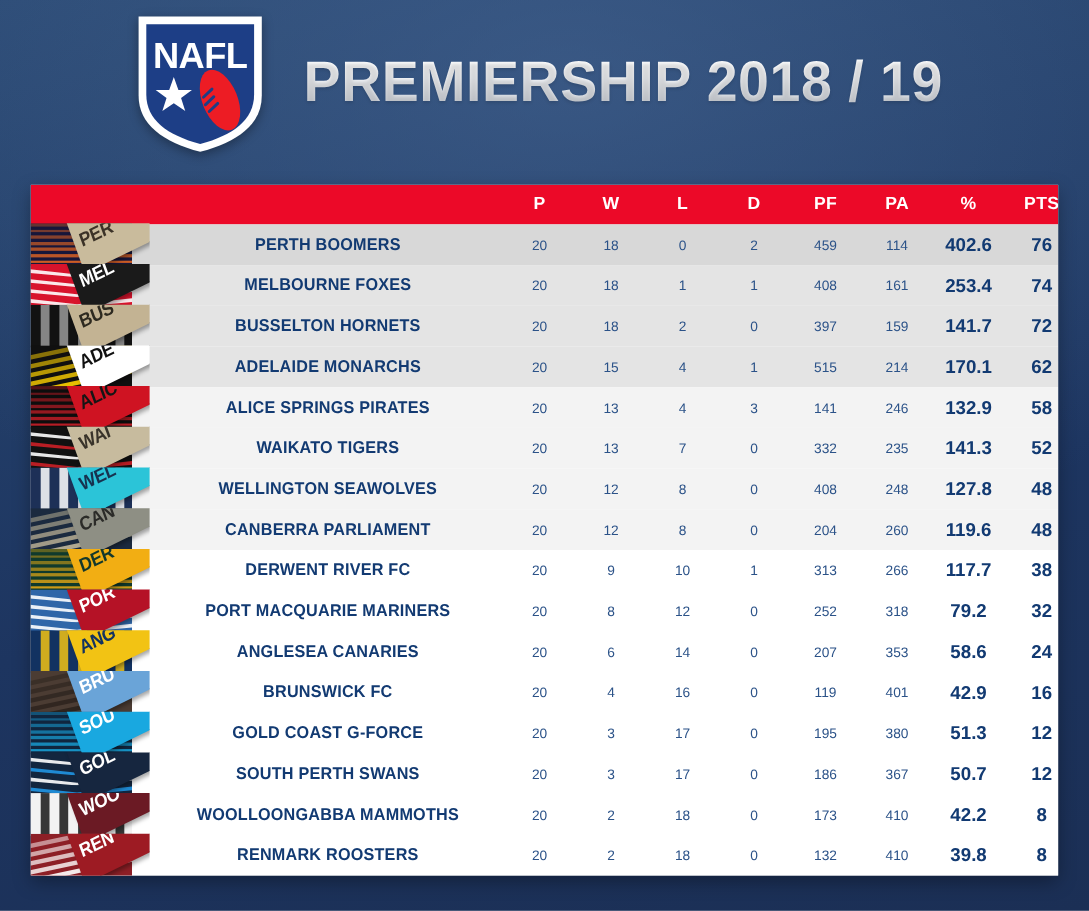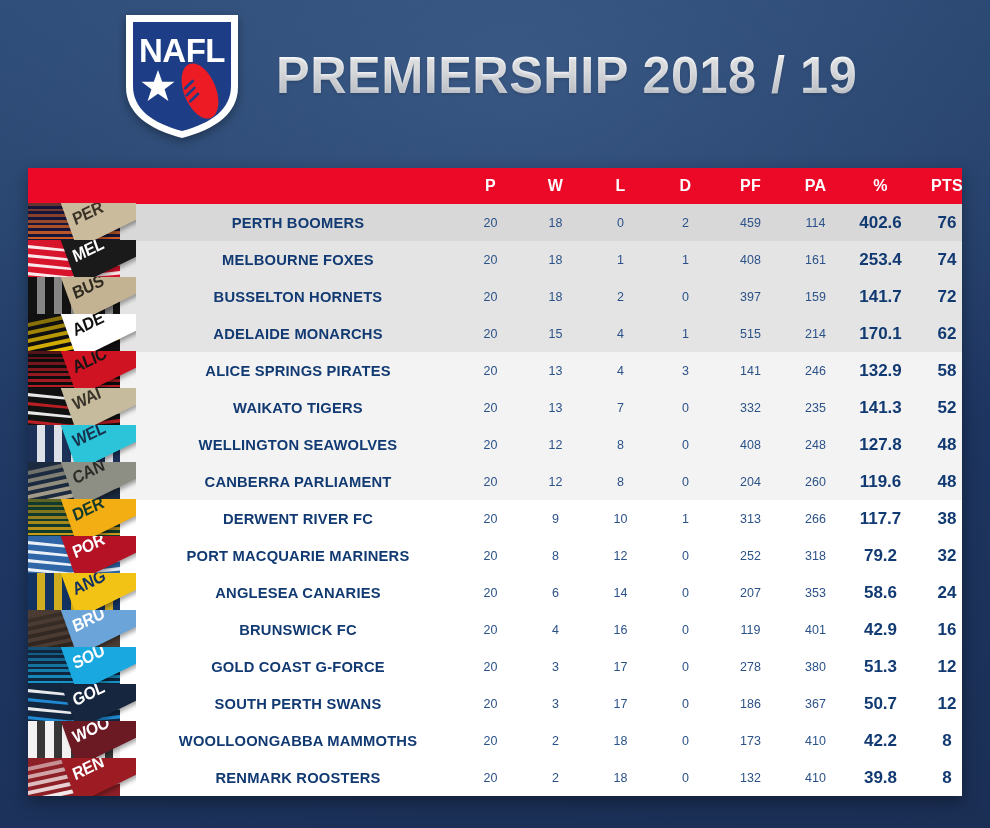--- a/index.html
+++ b/index.html
@@ -552,21 +552,21 @@
             <div class="tab" style="background: rgb(25, 168, 224);">
               <span style="color: rgb(255, 255, 255);">SOU</span>
             </div>
           </div>
         </div>
         <div class="name-cell">GOLD COAST G-FORCE</div>
         <div class="cell">20</div>
         <div class="cell">3</div>
         <div class="cell">17</div>
         <div class="cell">0</div>
-        <div class="cell">278</div>
+        <div class="cell">195</div>
         <div class="cell">380</div>
         <div class="cell pct">51.3</div>
         <div class="cell pts">12</div>
       </div>
       <div class="row z4">
         <div class="badge-cell">
           <div class="badge">
             <div class="art" style="background: rgb(19, 38, 63);">
               <i class="chev" style="top: 3px; background: rgb(255, 255, 255); clip-path: polygon(0px 0px, 50% 72%, 100% 0px, 100% 40%, 50% 100%, 0px 40%); opacity: 0.9;"></i>
               <i class="chev" style="top: 12px; background: rgb(33, 150, 227); clip-path: polygon(0px 0px, 50% 72%, 100% 0px, 100% 40%, 50% 100%, 0px 40%); opacity: 0.9;"></i>

